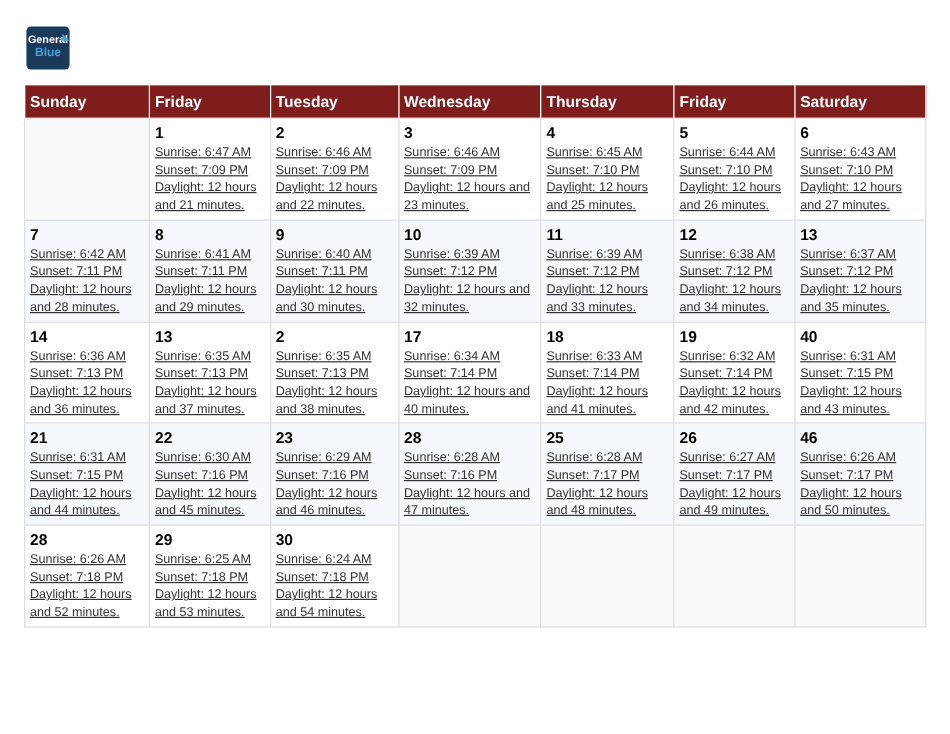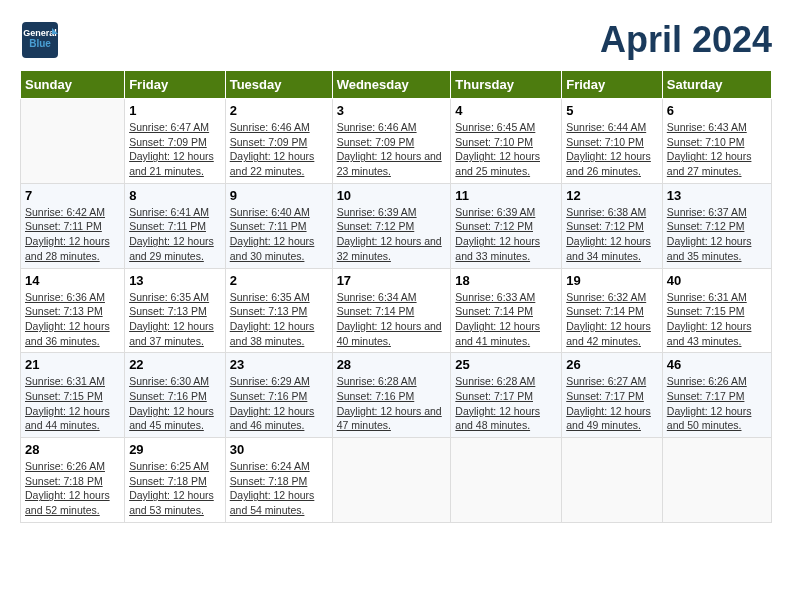--- a/index.html
+++ b/index.html
@@ -33,21 +33,21 @@
     .location-title {
       font-size: 16px;
       color: #333;
     }
     table {
       width: 100%;
       border-collapse: collapse;
       font-size: 11px;
     }
     thead tr {
-      background: #4d7c0f;
+      background: #7f1d1d;
       color: #fff;
     }
     thead th {
       padding: 6px 4px;
       text-align: left;
       font-size: 13px;
       font-weight: bold;
       border: 1px solid #fff;
     }
     tbody tr {
@@ -89,21 +89,20 @@
     <div style="display:flex;align-items:center;gap:0px;">
       <svg width="40" height="40" viewBox="0 0 40 40">
         <rect x="2" y="2" width="36" height="36" rx="4" fill="#1a3a5c"></rect>
         <text x="20" y="16" text-anchor="middle" fill="white" font-size="9" font-family="Arial" font-weight="bold">General</text>
         <text x="20" y="27" text-anchor="middle" fill="#4a9fd4" font-size="10" font-family="Arial" font-weight="bold">Blue</text>
         <polygon points="32,8 38,14 32,14" fill="#4a9fd4"></polygon>
       </svg>
     </div>
   </div>
   <div class="title-area">
-    <div class="month-title">April 2024</div>
   </div>
 </div>
 
 <table>
   <thead>
     <tr>
       <th>Sunday</th>
       <th>Friday</th>
       <th>Tuesday</th>
       <th>Wednesday</th>

